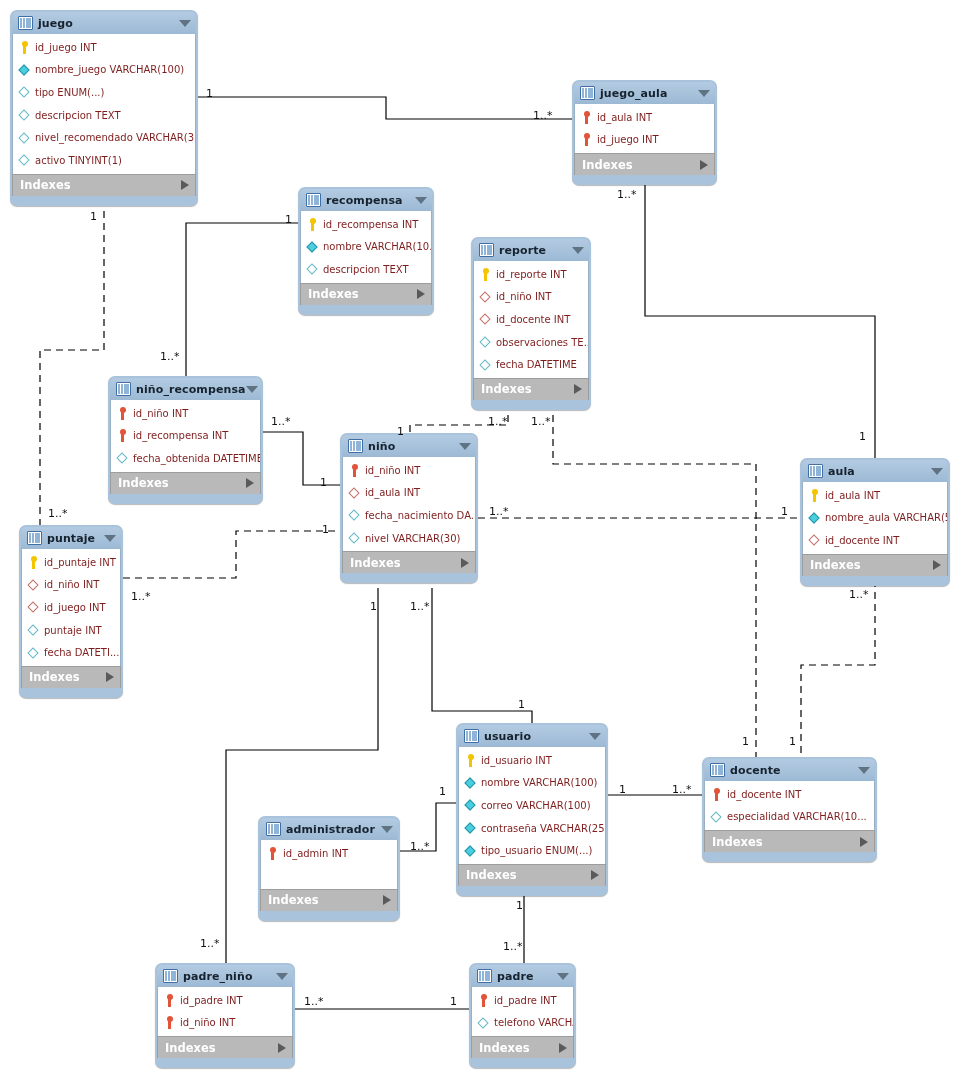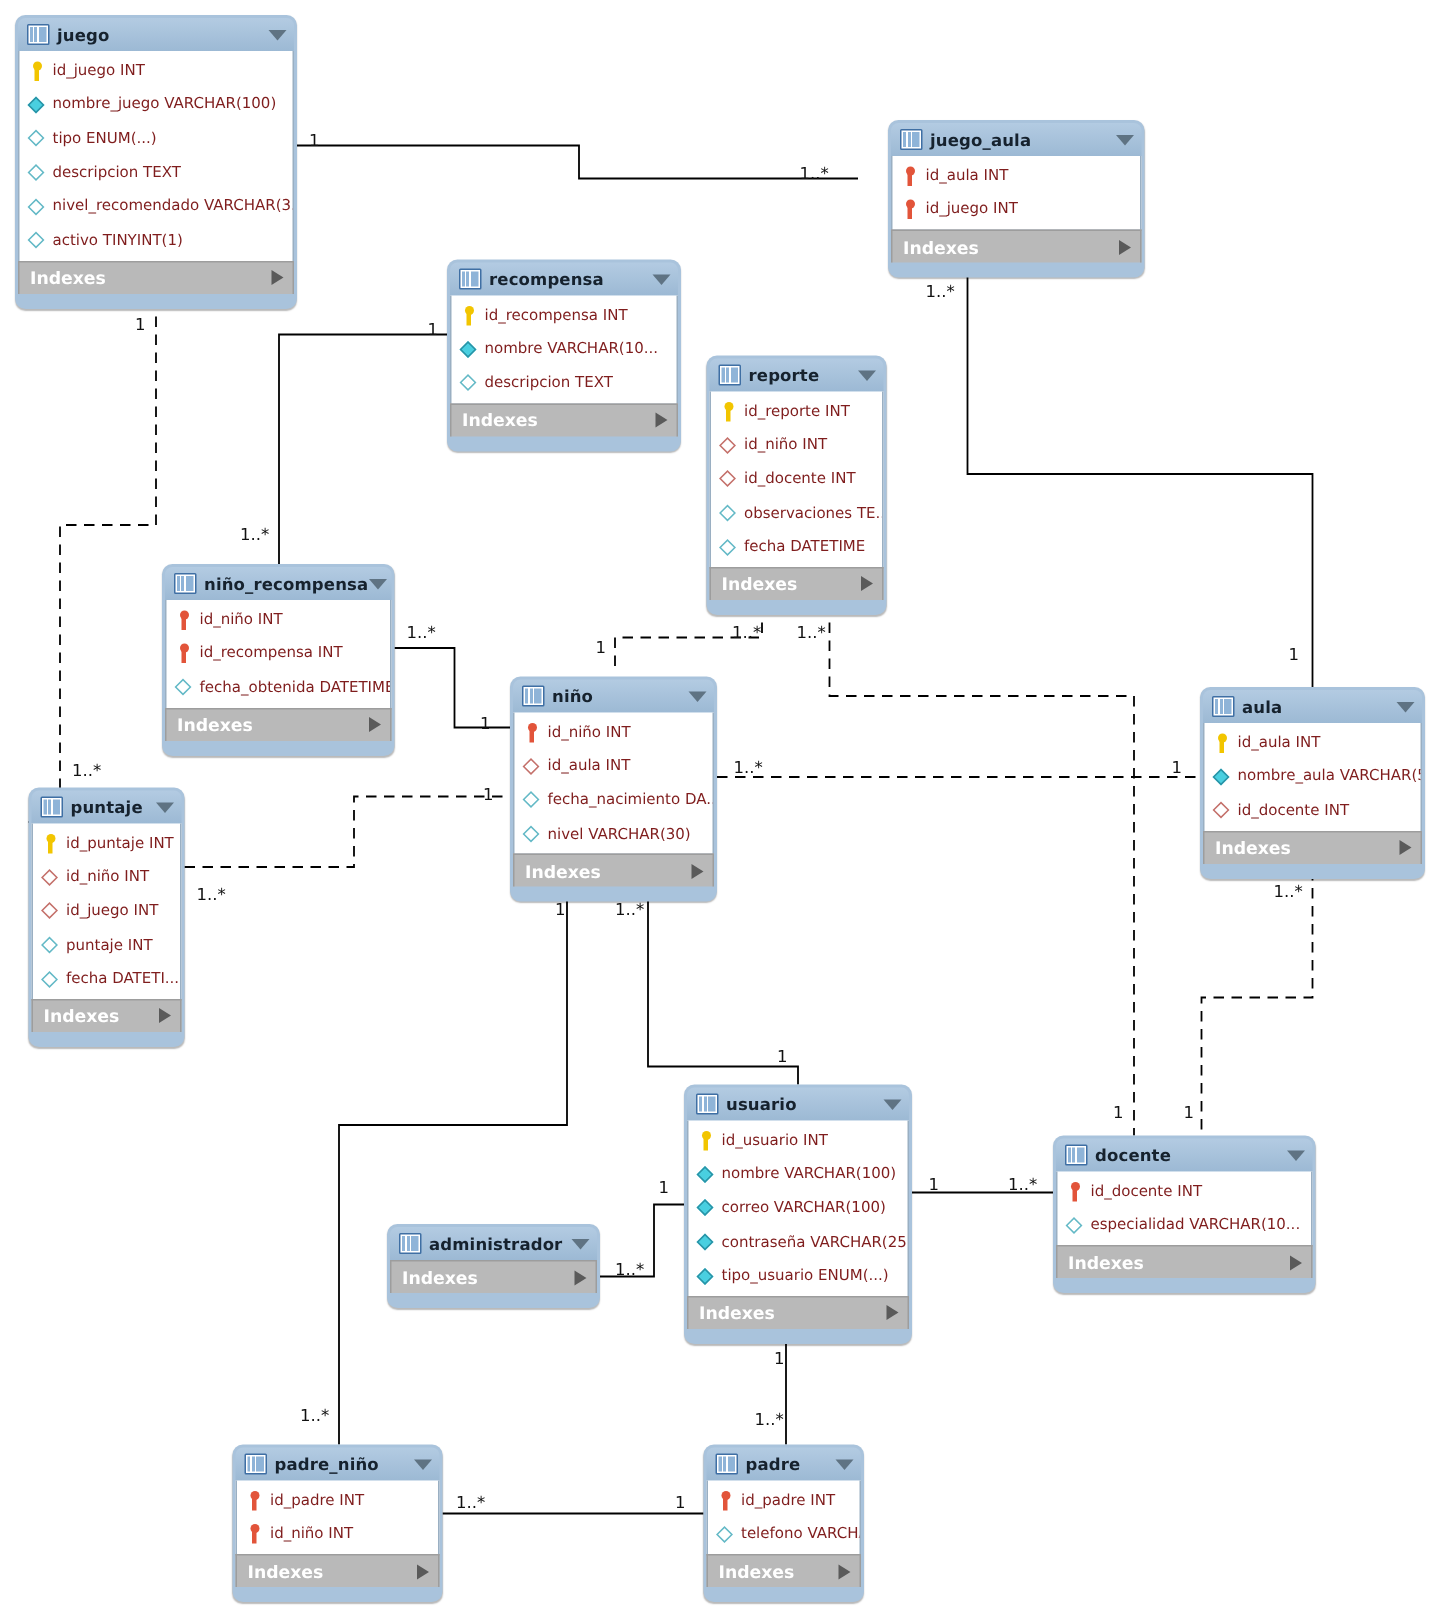--- a/index.html
+++ b/index.html
@@ -162,21 +162,21 @@
           </span>
           <span class="cname">activo TINYINT(1)</span>
         </div>
       </div>
       <div class="idx">
         <span>Indexes</span>
         <span class="tri"></span>
       </div>
       <div class="foot"></div>
     </div>
-    <div class="tbl" style="left: 592px; top: 80px; width: 171px;">
+    <div class="tbl" style="left: 572px; top: 80px; width: 145px;">
       <div class="hdr">
         <span class="ticon"></span>
         <span class="tname">juego_aula</span>
         <span class="caret"></span>
       </div>
       <div class="cols">
         <div class="col">
           <span class="g key-r"></span>
           <span class="cname">id_aula INT</span>
         </div>
@@ -184,21 +184,21 @@
           <span class="g key-r"></span>
           <span class="cname">id_juego INT</span>
         </div>
       </div>
       <div class="idx">
         <span>Indexes</span>
         <span class="tri"></span>
       </div>
       <div class="foot"></div>
     </div>
-    <div class="tbl" style="left: 298px; top: 173px; width: 156px;">
+    <div class="tbl" style="left: 298px; top: 187px; width: 136px;">
       <div class="hdr">
         <span class="ticon"></span>
         <span class="tname">recompensa</span>
         <span class="caret"></span>
       </div>
       <div class="cols">
         <div class="col">
           <span class="g key-y"></span>
           <span class="cname">id_recompensa INT</span>
         </div>
@@ -284,21 +284,21 @@
           </span>
           <span class="cname">fecha_obtenida DATETIME</span>
         </div>
       </div>
       <div class="idx">
         <span>Indexes</span>
         <span class="tri"></span>
       </div>
       <div class="foot"></div>
     </div>
-    <div class="tbl" style="left: 340px; top: 451px; width: 138px;">
+    <div class="tbl" style="left: 340px; top: 433px; width: 138px;">
       <div class="hdr">
         <span class="ticon"></span>
         <span class="tname">niño</span>
         <span class="caret"></span>
       </div>
       <div class="cols">
         <div class="col">
           <span class="g key-r"></span>
           <span class="cname">id_niño INT</span>
         </div>
@@ -463,20 +463,26 @@
         <span>Indexes</span>
         <span class="tri"></span>
       </div>
       <div class="foot"></div>
     </div>
     <div class="tbl" style="left: 258px; top: 816px; width: 142px;">
       <div class="hdr">
         <span class="ticon"></span>
         <span class="tname">administrador</span>
         <span class="caret"></span>
+      </div>
+      <div class="cols" style="padding-bottom: 24px;">
+        <div class="col">
+          <span class="g key-r"></span>
+          <span class="cname">id_admin INT</span>
+        </div>
       </div>
       <div class="idx">
         <span>Indexes</span>
         <span class="tri"></span>
       </div>
       <div class="foot"></div>
     </div>
     <div class="tbl" style="left: 155px; top: 963px; width: 140px;">
       <div class="hdr">
         <span class="ticon"></span>

